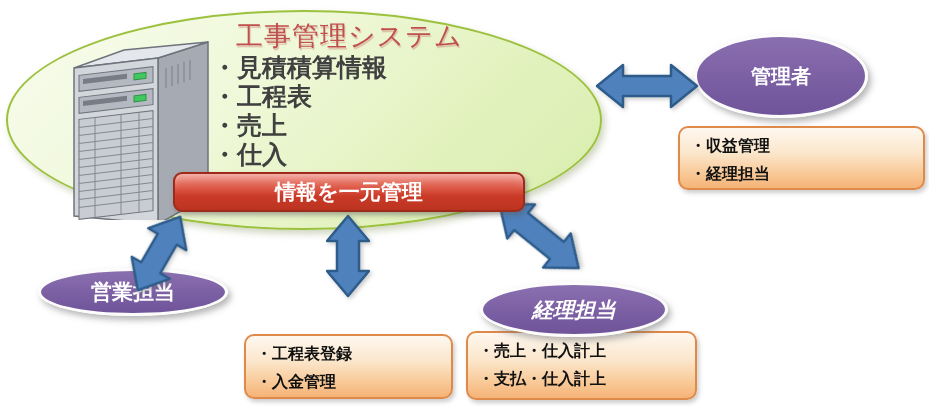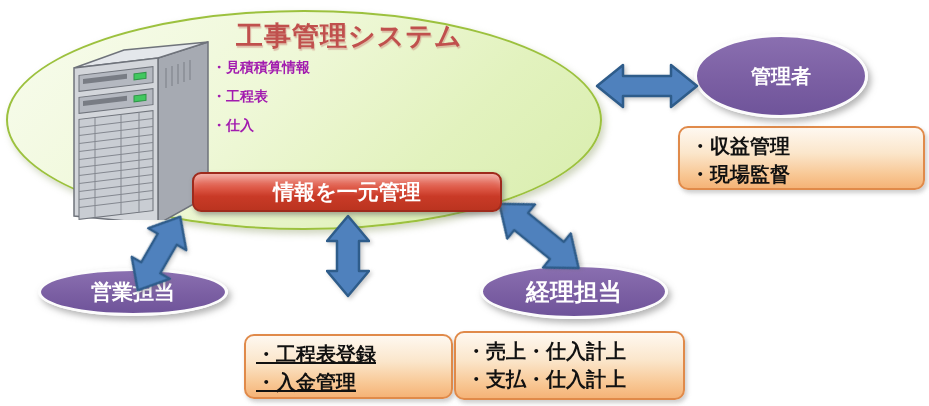--- a/index.html
+++ b/index.html
@@ -10,66 +10,66 @@
   .sys-ellipse{
     position:absolute;left:6px;top:10px;width:592px;height:216px;
     border:2px solid #9CC13E;border-radius:50%;
     background:linear-gradient(135deg,#F8FCEE 0%,#EFF8D8 40%,#E2F2BE 70%,#D8EDAC 100%);
     box-shadow:3px 4px 7px rgba(150,165,115,.45);
     z-index:1;
   }
 
   .sys-title{
     position:absolute;left:236px;top:18px;width:260px;
-    font-size:27px;font-weight:700;color:#C0504D;letter-spacing:1px;
+    font-size:27px;font-weight:400;color:#C0504D;letter-spacing:1px;
     text-shadow:1px 2px 1px rgba(190,90,85,.35);
     z-index:3;white-space:nowrap;
   }
   .sys-features{position:absolute;left:212px;top:53px;z-index:3;}
-  .sys-features div{font-size:14px;font-weight:700;color:#a21caf;line-height:29px;white-space:nowrap;}
+  .sys-features div{font-size:25px;font-weight:700;color:#404040;line-height:29px;white-space:nowrap;}
 
   
   .red-banner{
-    position:absolute;left:173px;top:172px;width:310px;height:40px;
+    position:absolute;left:173px;top:172px;width:352px;height:40px;
     border:2px solid #9E2A1C;border-radius:9px;
     background:linear-gradient(180deg,#EC8376 0%,#DE5A48 38%,#C93A27 62%,#BB3420 100%);
     box-shadow:2px 3px 5px rgba(90,90,90,.5), inset 0 12px 10px -8px rgba(255,255,255,.45);
     color:#fff;font-size:21px;font-weight:700;
     display:flex;align-items:center;justify-content:center;
-    z-index:6;box-sizing:border-box;white-space:nowrap;margin-left:19px;
+    z-index:6;box-sizing:border-box;white-space:nowrap;
   }
 
   
   .role-oval{
     position:absolute;border:3px solid #FCFCFC;border-radius:50%;
     background:linear-gradient(180deg,#8A6FB0 0%,#7B5FA3 55%,#6F549A 100%);
     box-shadow:3px 4px 6px rgba(110,110,110,.5);
     color:#fff;font-weight:700;text-align:right;
     display:flex;flex-direction:column;align-items:center;justify-content:center;
     z-index:4;box-sizing:border-box;
   }
   .oval-manager{left:694px;top:34px;width:174px;height:84px;font-size:20px;line-height:26px;}
   .oval-sales{left:38px;top:268px;width:190px;height:48px;font-size:21px;}
   .oval-site{left:252px;top:281px;width:196px;height:47px;font-size:21px;}
-  .oval-accounting{left:480px;top:264px;width:188px;height:55px;font-size:24px;}
+  .oval-accounting{left:480px;top:282px;width:188px;height:55px;font-size:21px;font-style:italic;}
   .role-oval span{white-space:nowrap;}
 
   
   .task-box{
     position:absolute;border:2px solid #E08A4A;border-radius:10px;
     background:linear-gradient(180deg,#FEF8F0 0%,#FBE6CB 42%,#F8C794 78%,#F5B377 100%);
     box-shadow:2px 3px 4px rgba(130,130,130,.4);
-    color:#111;font-weight:700;font-size:20px;line-height:28px;
+    color:#111;font-weight:700;font-size:16px;line-height:28px;
     padding:4px 0 0 10px;box-sizing:border-box;z-index:3;
   }
   .task-box div{white-space:nowrap;}
   .box-manager{left:678px;top:126px;width:247px;height:64px;}
   .box-sales{left:28px;top:334px;width:205px;height:65px;}
-  .box-site{left:244px;top:334px;width:209px;height:65px;text-decoration:underline;}
-  .box-accounting{left:454px;top:331px;width:231px;height:69px;}
+  .box-site{left:244px;top:334px;width:209px;height:65px;}
+  .box-accounting{left:466px;top:331px;width:231px;height:69px;}
 
   
   .conn{position:absolute;z-index:5;filter:drop-shadow(2px 2px 2px rgba(100,100,100,.35));}
   .conn svg{display:block;width:100%;height:100%;}
   .conn-manager{left:595px;top:63px;width:104px;height:46px;}
   .conn-sales{left:136px;top:209px;width:46px;height:89px;transform:rotate(30deg);}
   .conn-site{left:326px;top:214px;width:44px;height:84px;}
   .conn-accounting{left:516px;top:183px;width:46px;height:106px;transform:rotate(-51deg);}
 
   
@@ -128,20 +128,21 @@
           <line x1="65" y1="52" x2="65" y2="152"></line>
         </g>
       </g>
     </svg>
   </div>
 
   <div class="sys-title">工事管理システム</div>
   <div class="sys-features">
     <div>・見積積算情報</div>
     <div>・工程表</div>
+    <div>・売上</div>
     <div>・仕入</div>
   </div>
 
   <div class="red-banner">情報を一元管理</div>
 
   <div class="conn conn-manager">
     <svg viewBox="0 0 104 46">
         <polygon points="2,23 28,2 28,13 76,13 76,2 102,23 76,44 76,33 28,33 28,44" fill="#4F81BD" stroke="#2E5C8A" stroke-width="2.5" stroke-linejoin="round"></polygon>
       </svg>
   </div>
@@ -159,21 +160,21 @@
     <svg viewBox="0 0 46 106">
         <polygon points="23,2 45,30 34,30 34,76 45,76 23,104 1,76 12,76 12,30 1,30" fill="#4F81BD" stroke="#2E5C8A" stroke-width="2.5" stroke-linejoin="round"></polygon>
       </svg>
   </div>
 
   <div class="role-oval oval-manager">
     <span>管理者</span>
   </div>
   <div class="task-box box-manager">
     <div>・収益管理</div>
-    <div>・現場監督</div>
+    <div>・経理担当</div>
   </div>
 
   <div class="role-oval oval-sales">
     <span>営業担当</span>
   </div>
 
   <div class="task-box box-site">
     <div>・工程表登録</div>
     <div>・入金管理</div>
   </div>

